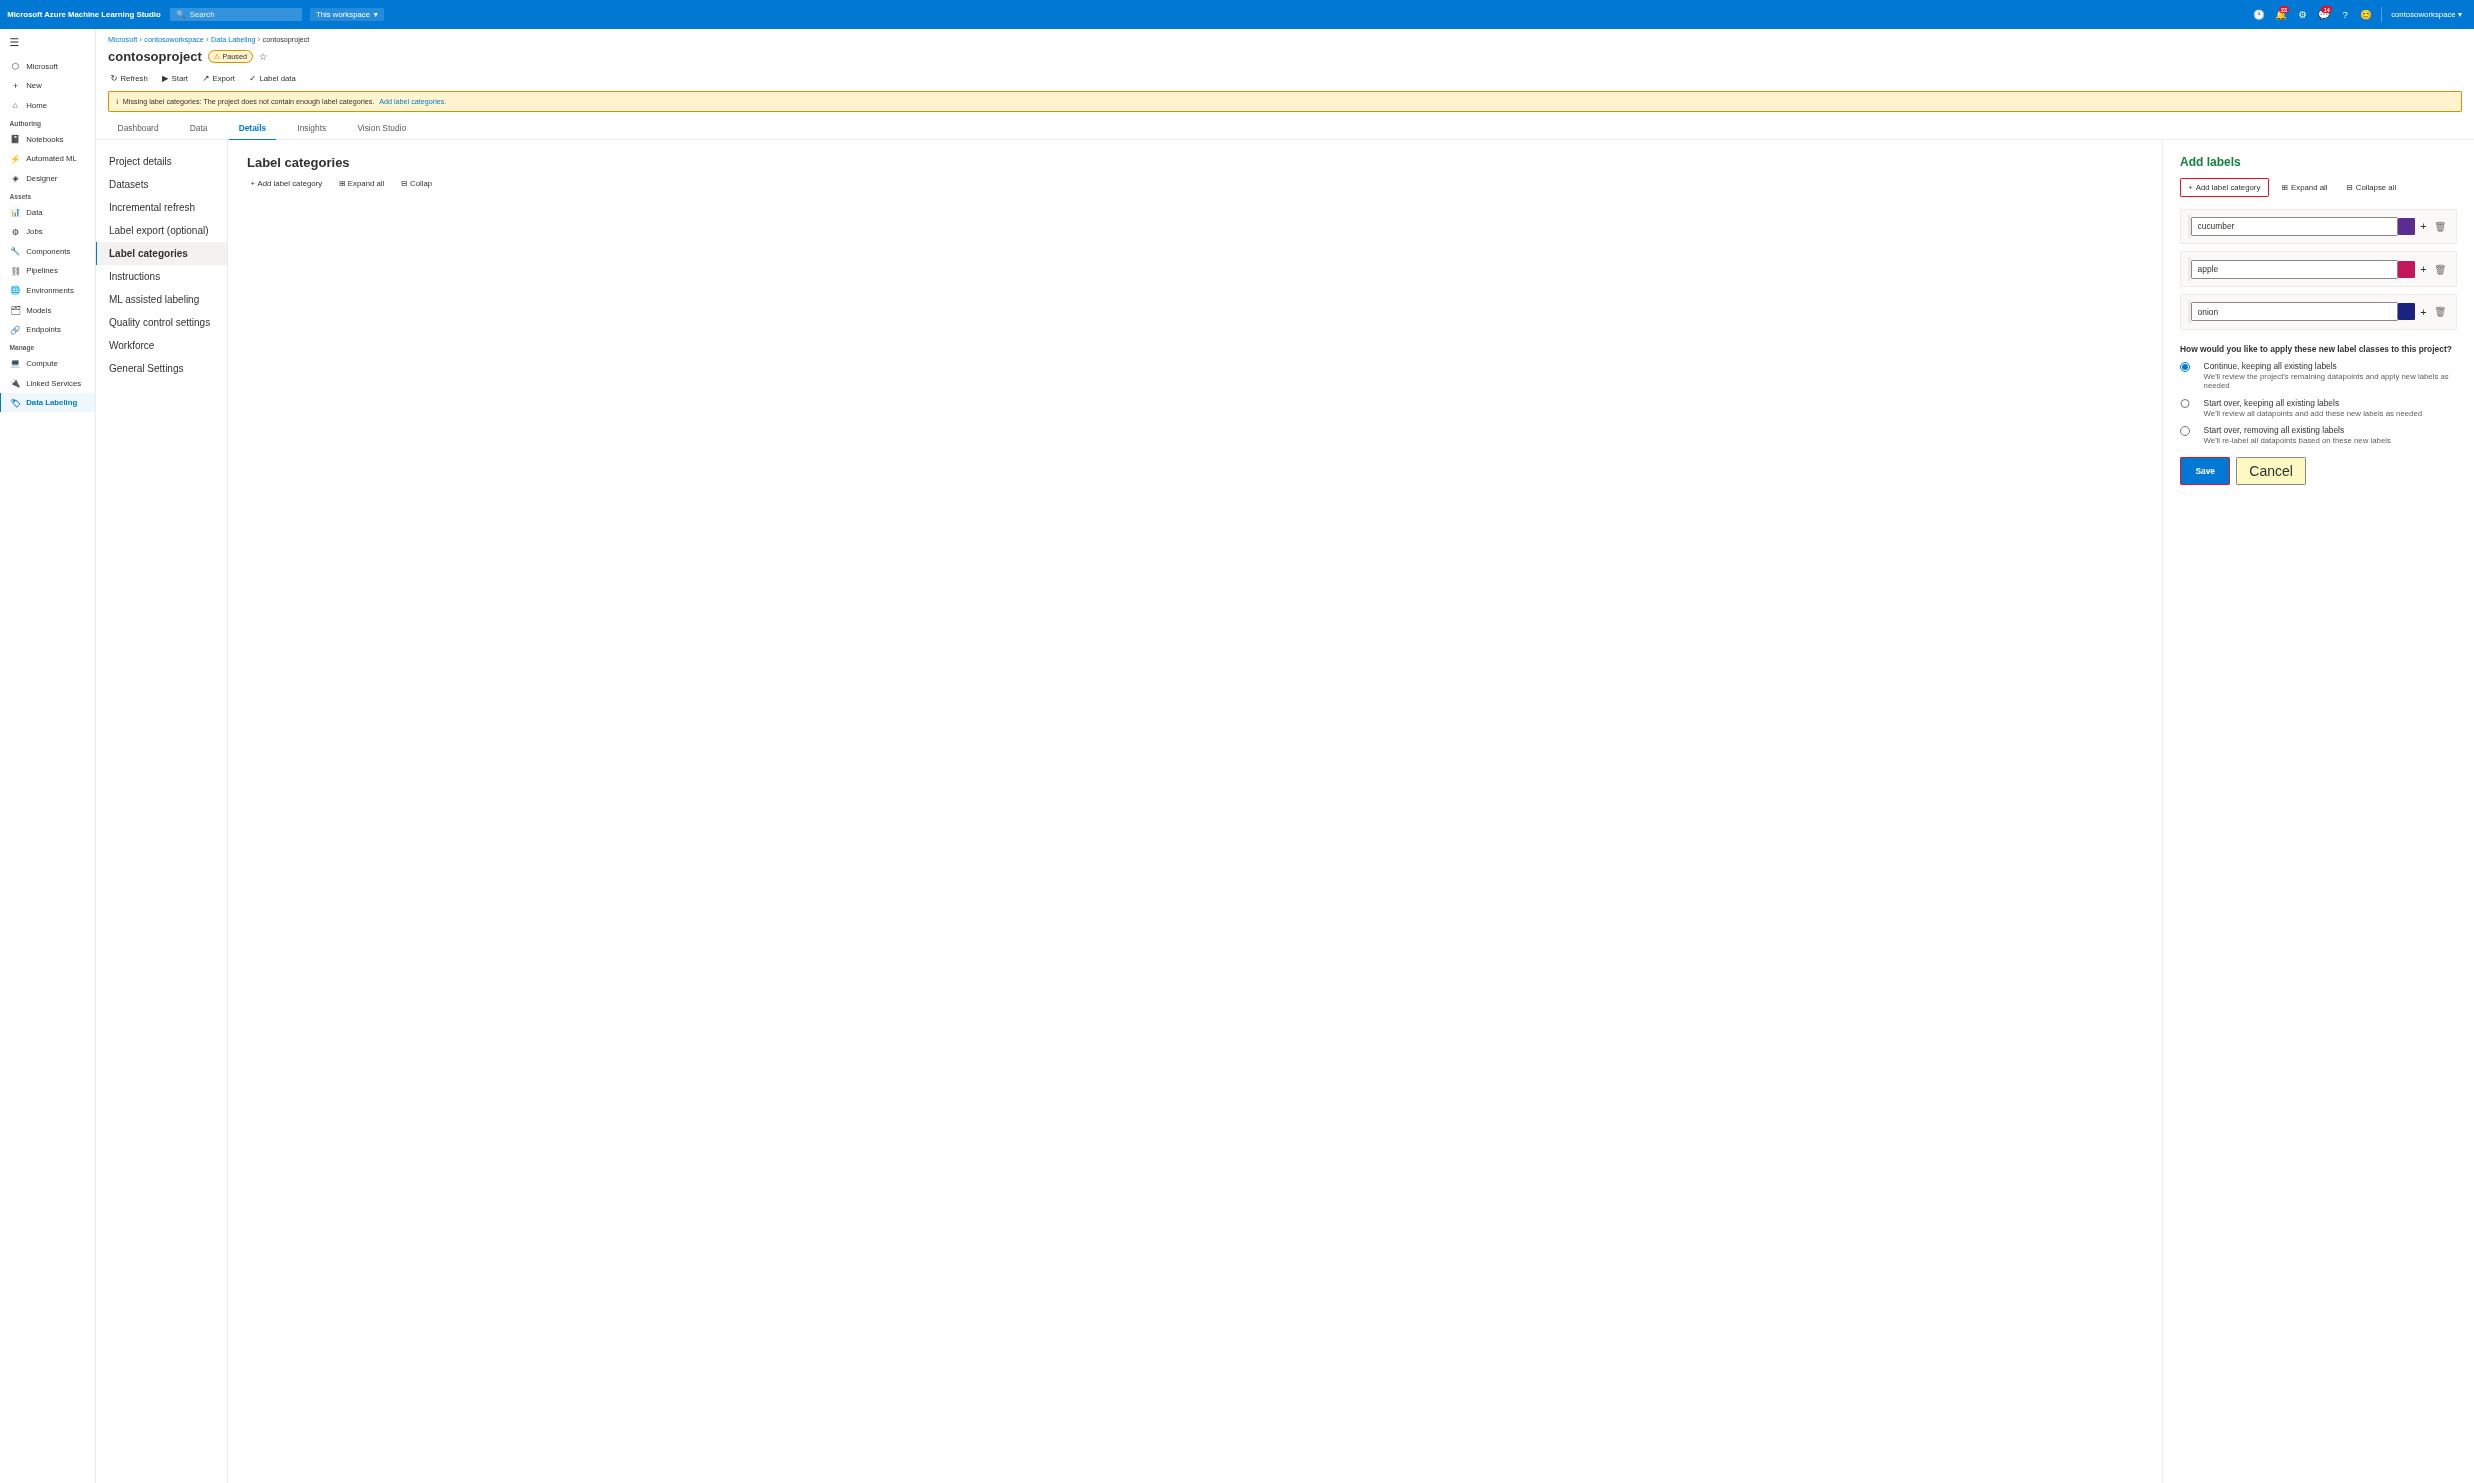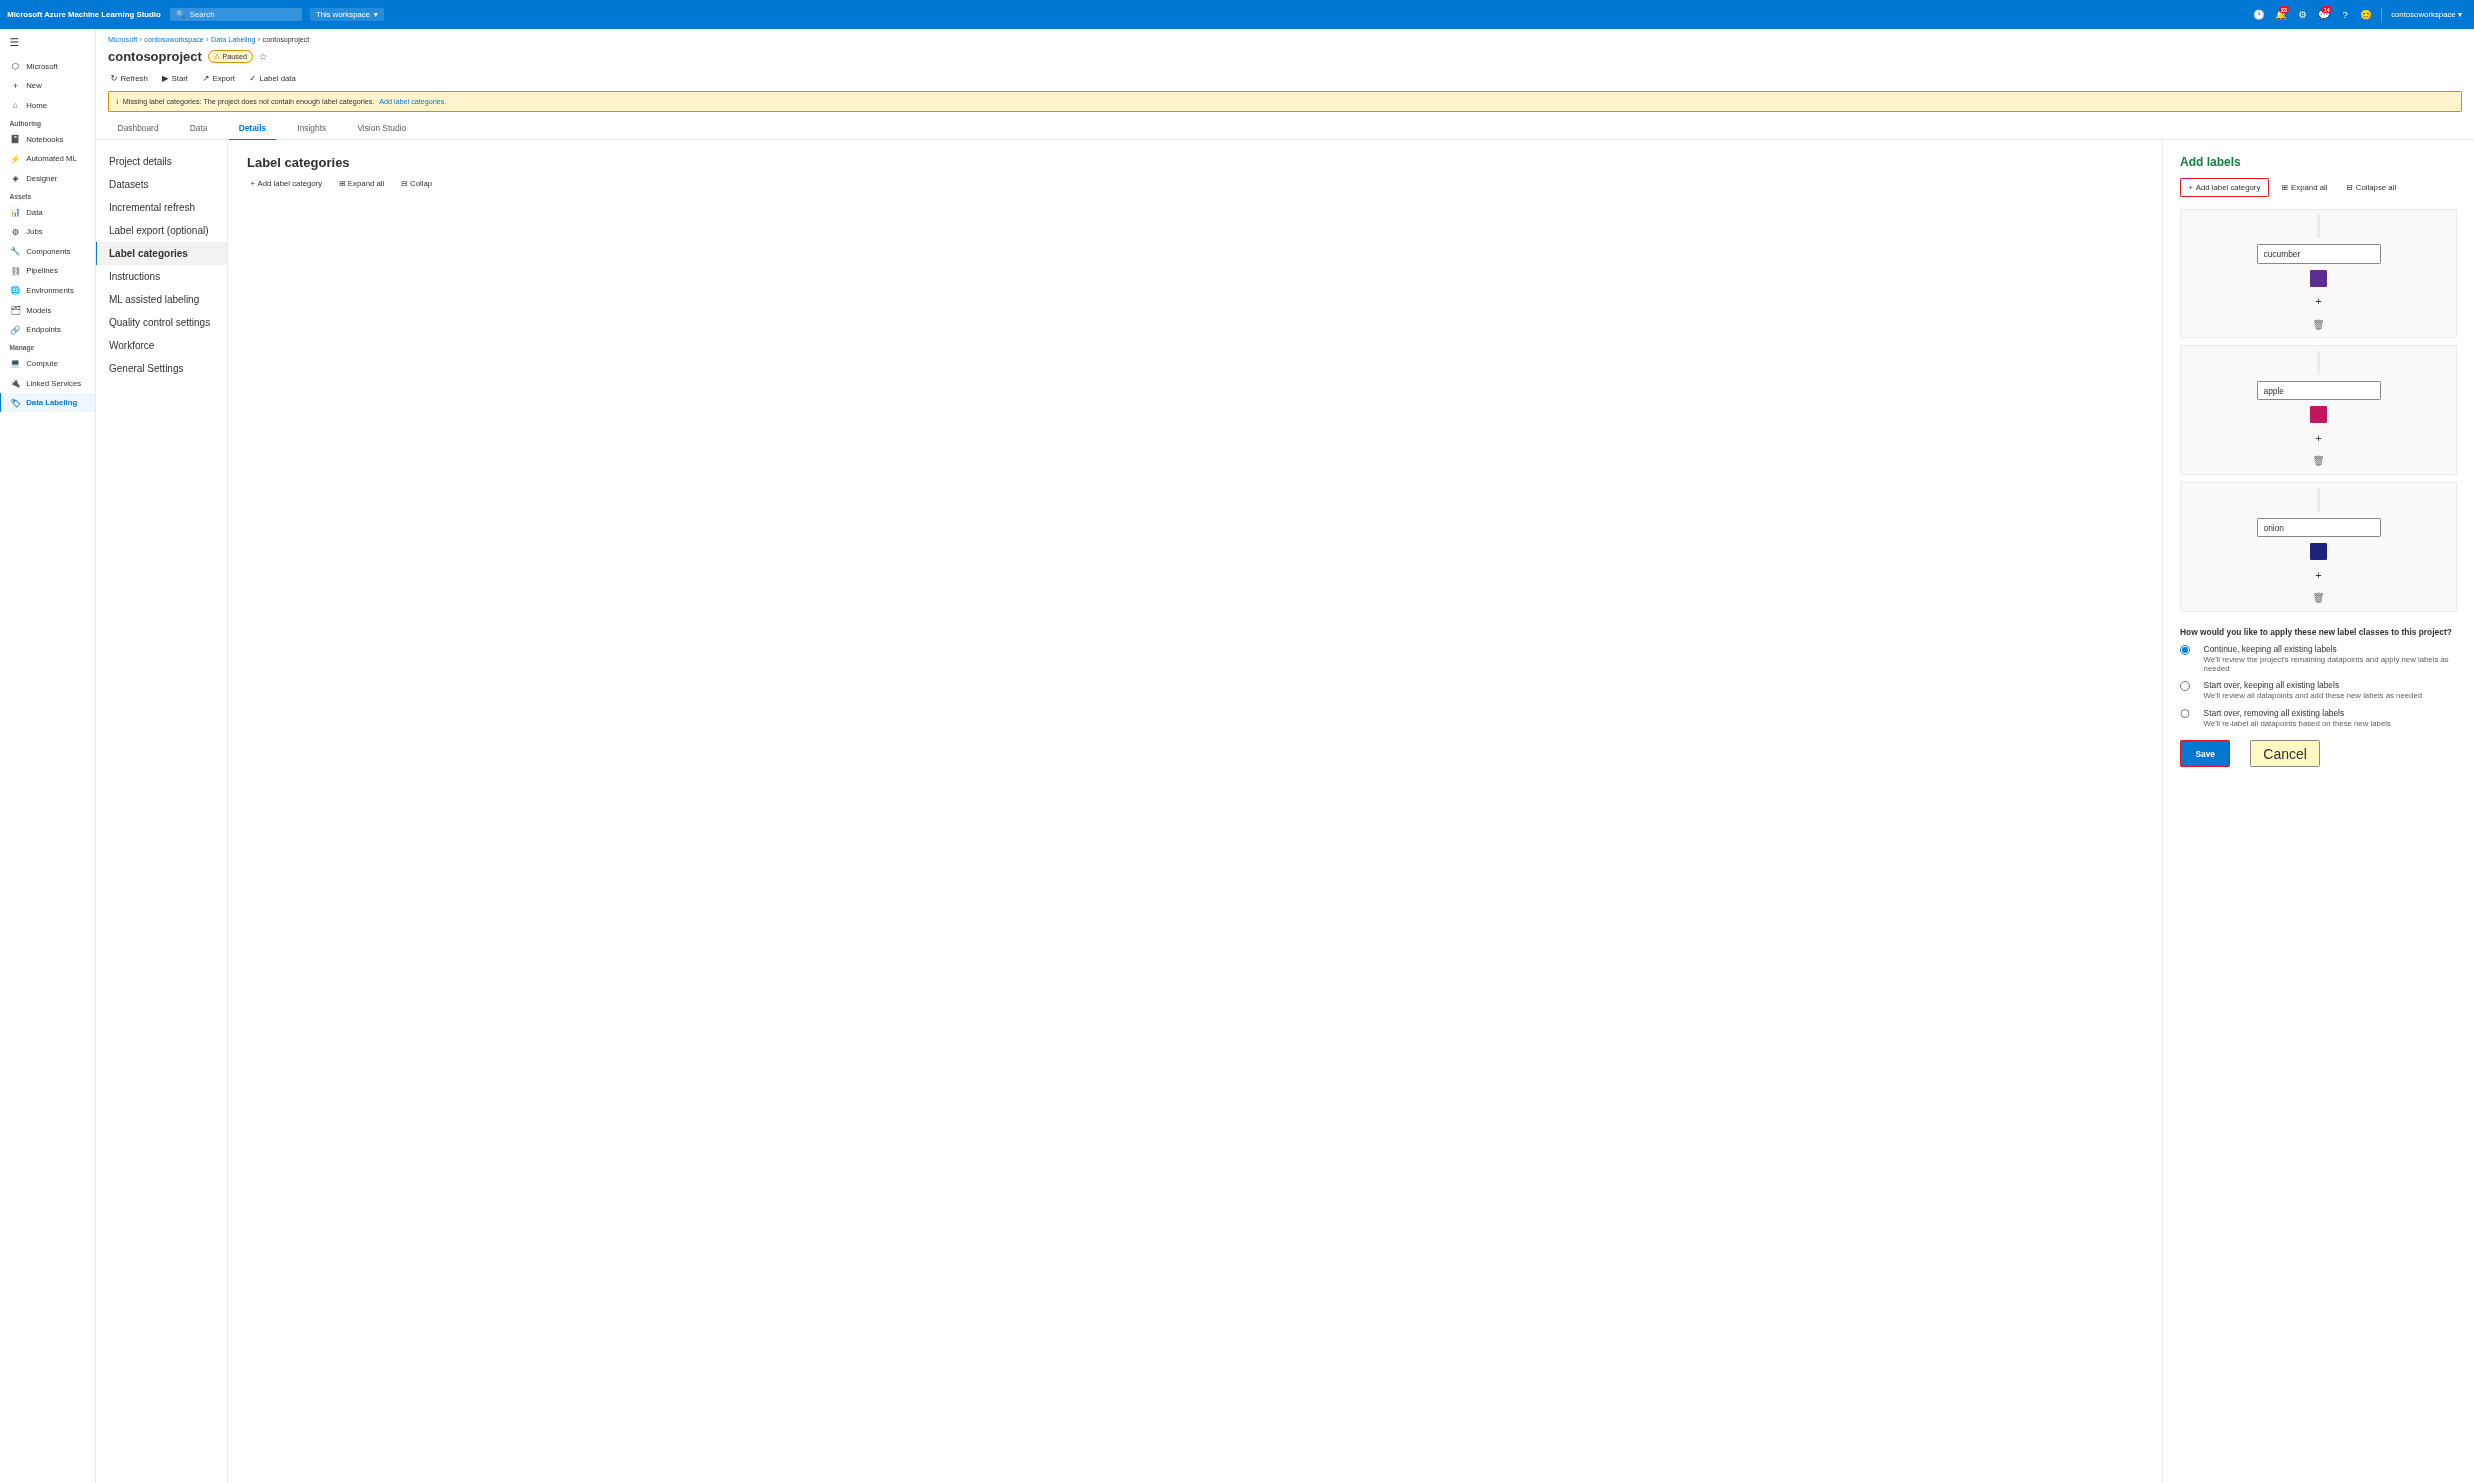--- a/index.html
+++ b/index.html
@@ -340,27 +340,25 @@
       cursor: pointer;
       padding: 3px 4.8px;
       border-radius: 1.2px;
       border: 0.6px solid transparent;
     }
 
     
     .label-item {
       display: flex;
       align-items: center;
-      gap: 6px;
       margin-bottom: 7.2px;
       padding: 4.8px 7.2px;
       border: 0.6px solid #edebe9;
       border-radius: 1.2px;
       background: #faf9f8;
-      flex-direction: column;
     }
     .label-line {
       width: 2.4px;
       height: 24px;
       background: #edebe9;
       border-radius: 1.2px;
       flex-shrink: 0;
     }
     .label-input {
       flex: 1;
@@ -427,21 +425,21 @@
       height: 9.6px;
       accent-color: #0078d4;
       flex-shrink: 0;
     }
     .radio-label { font-size: 8.4px; color: #323130; font-weight: 500; }
     .radio-desc { font-size: 7.8px; color: #605e5c; margin-top: 1.2px; }
 
     
     .action-buttons {
       display: flex;
-      gap: 20px;
+      gap: 6px;
       margin-top: 12px;
     }
     .btn-save {
       background: #0078d4;
       color: white;
       border: 1.2px solid #e81123;
       border-radius: 1.2px;
       padding: 4.8px 14.4px;
       font-size: 8.4px;
       font-weight: 600;

